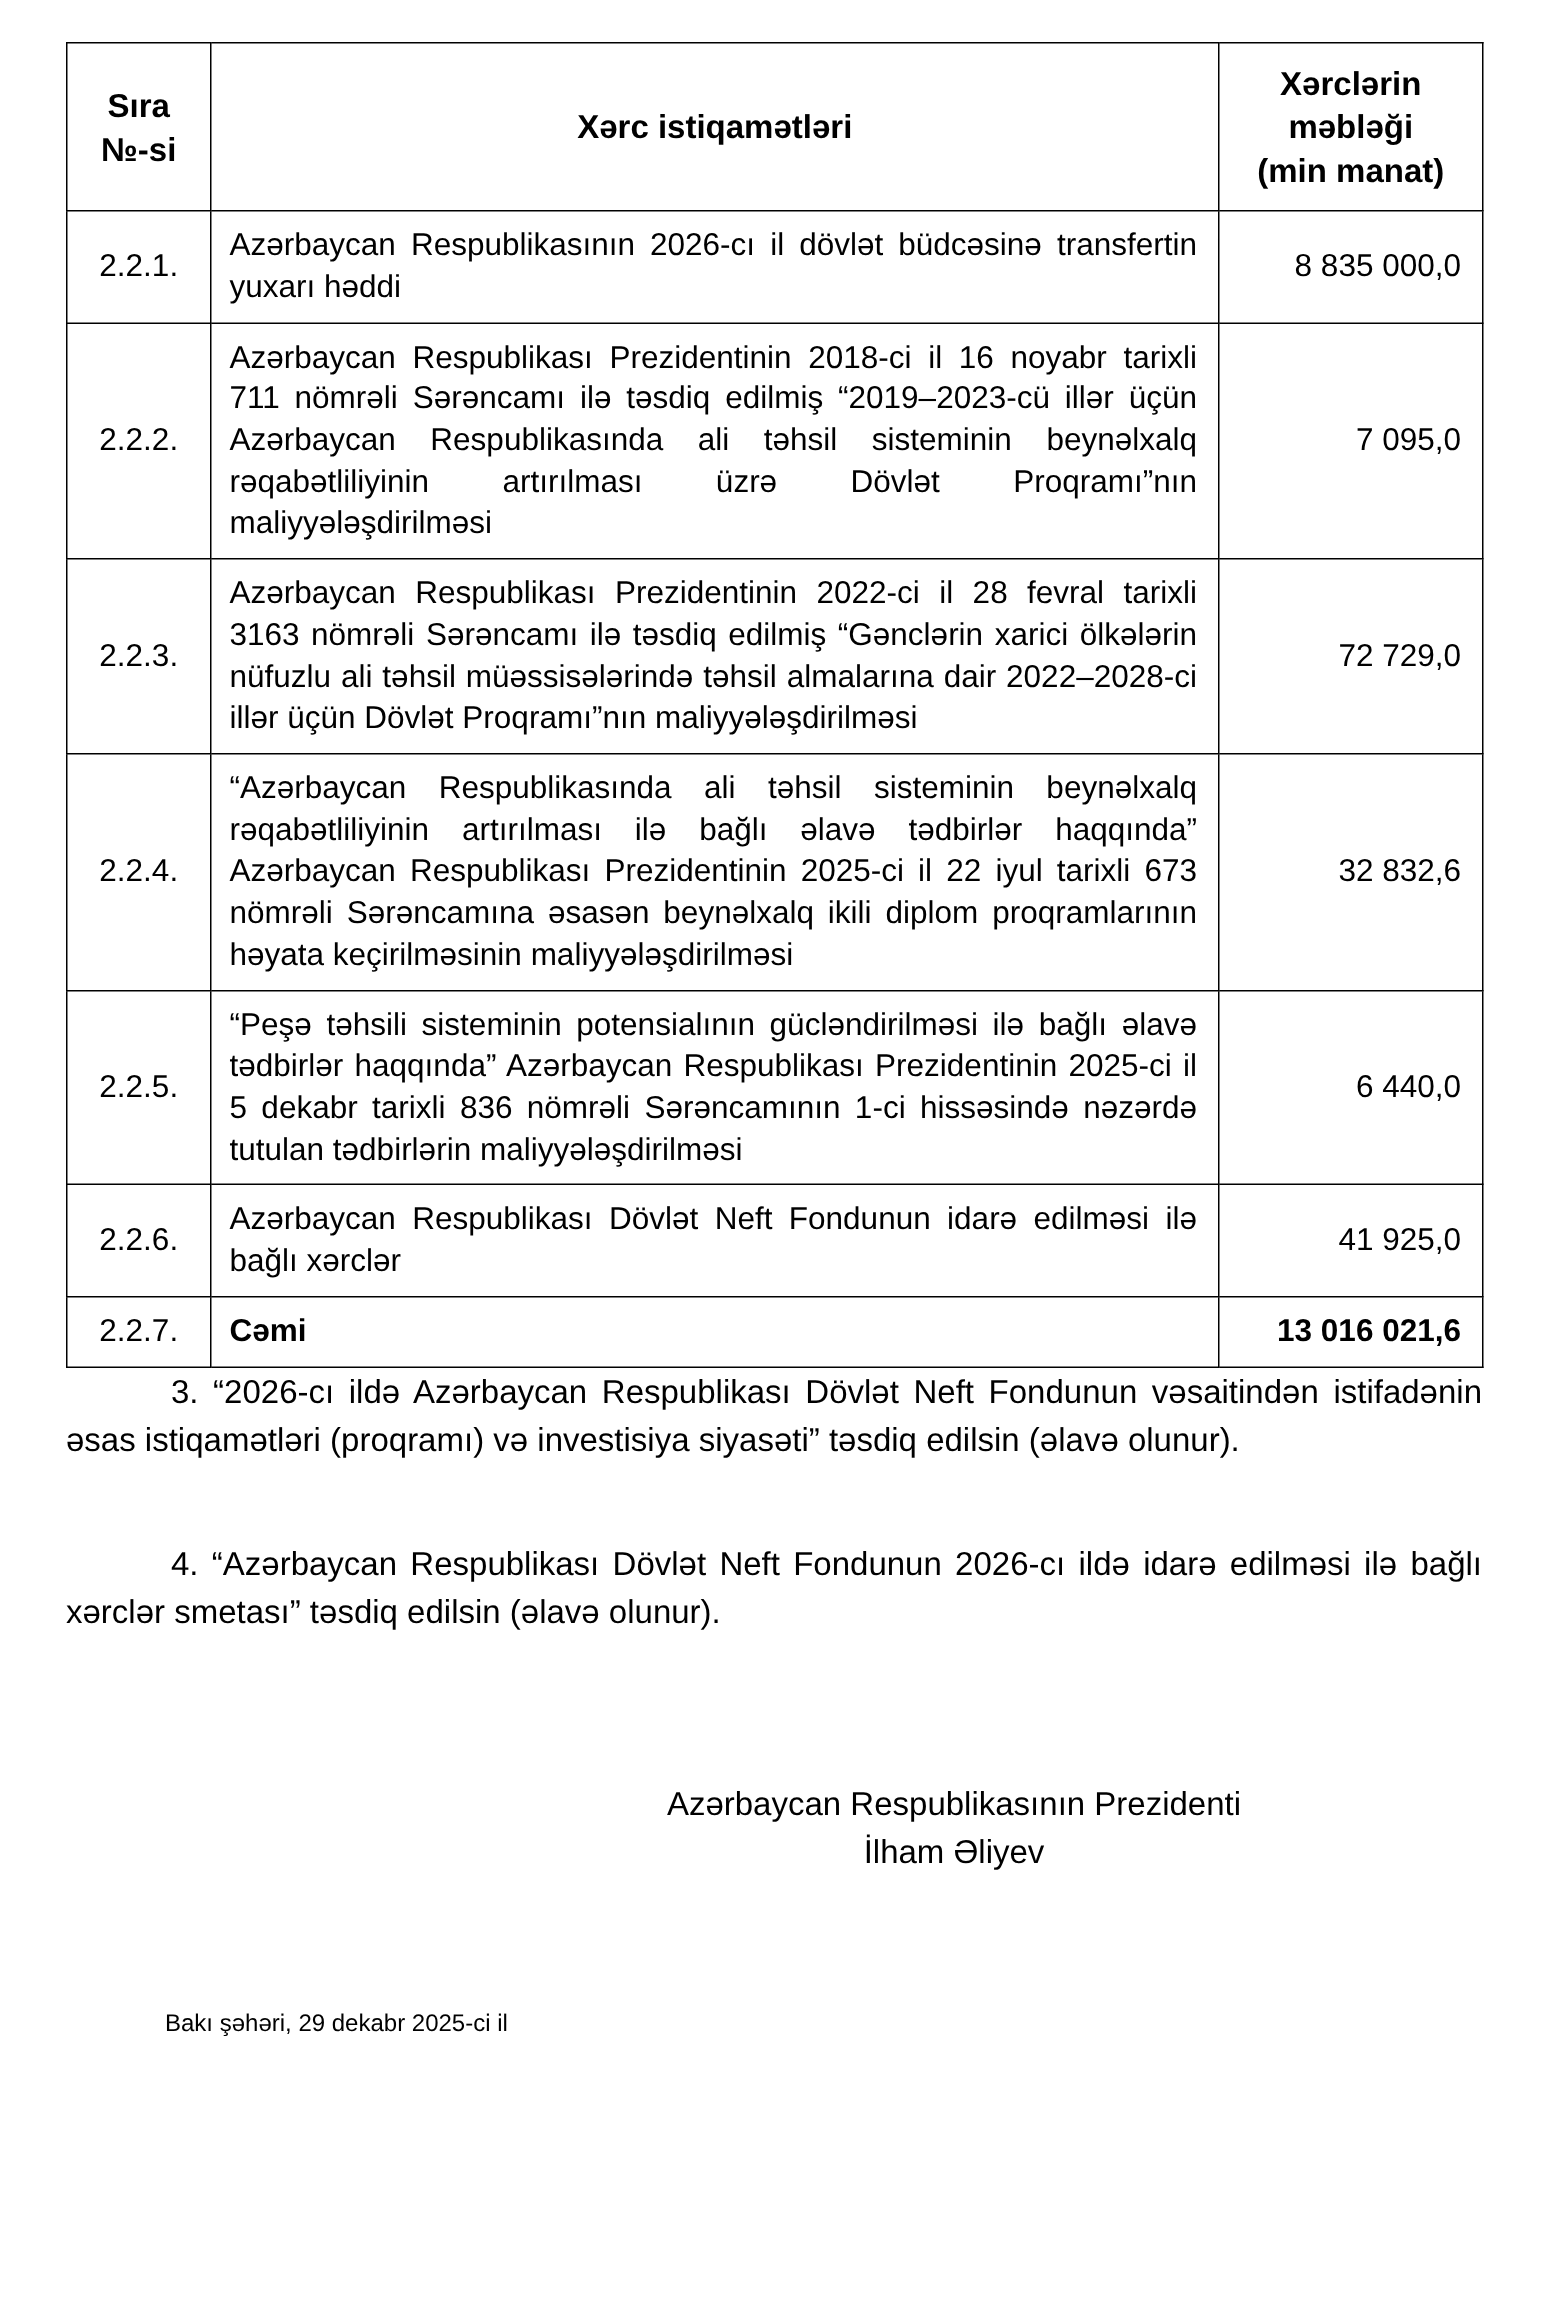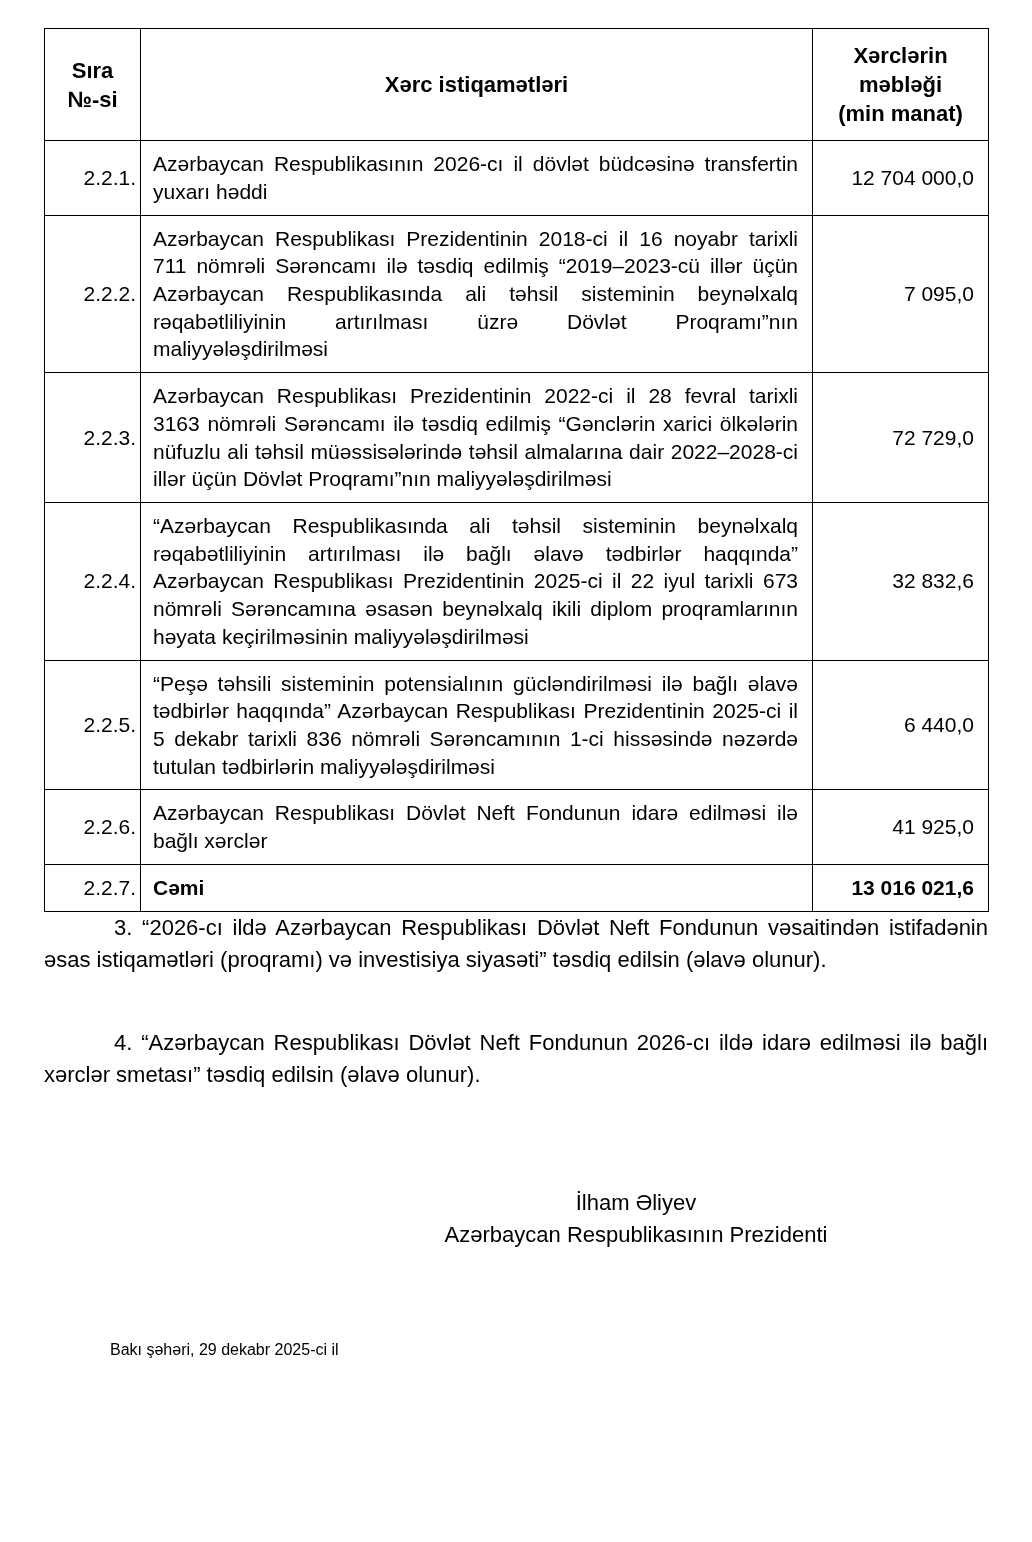--- a/index.html
+++ b/index.html
@@ -37,21 +37,21 @@
     font-weight: bold;
     text-align: center;
     padding: 12px 6px;
     font-size: 22px;
   }
   col.c-no { width: 96px; }
   col.c-desc { width: 672px; }
   col.c-amt { width: 176px; }
 
   td.no {
-    text-align: right;
+    text-align: center;
     padding: 6px 4px;
     font-size: 21px;
     margin-left: 19px;
   }
   td.desc {
     text-align: justify;
     text-align-last: left;
     padding: 9px 14px 9px 12px;
     hyphens: none;
   }
@@ -115,21 +115,21 @@
           <span>Xərclərin</span><br>
           <span>məbləği</span><br>
           <span>(min manat)</span>
         </th>
       </tr>
     </thead>
     <tbody>
       <tr>
         <td class="no">2.2.1.</td>
         <td class="desc">Azərbaycan Respublikasının 2026-cı il dövlət büdcəsinə transfertin yuxarı həddi</td>
-        <td class="amt">12 704 000,0</td>
+        <td class="amt">8 835 000,0</td>
       </tr>
       <tr>
         <td class="no">2.2.2.</td>
         <td class="desc">Azərbaycan Respublikası Prezidentinin 2018-ci il 16 noyabr tarixli 711 nömrəli Sərəncamı ilə təsdiq edilmiş “2019–2023-cü illər üçün Azərbaycan Respublikasında ali təhsil sisteminin beynəlxalq rəqabətliliyinin artırılması üzrə Dövlət Proqramı”nın maliyyələşdirilməsi</td>
         <td class="amt">7 095,0</td>
       </tr>
       <tr>
         <td class="no">2.2.3.</td>
         <td class="desc">Azərbaycan Respublikası Prezidentinin 2022-ci il 28 fevral tarixli 3163 nömrəli Sərəncamı ilə təsdiq edilmiş “Gənclərin xarici ölkələrin nüfuzlu ali təhsil müəssisələrində təhsil almalarına dair 2022–2028-ci illər üçün Dövlət Proqramı”nın maliyyələşdirilməsi</td>
         <td class="amt">72 729,0</td>
@@ -155,19 +155,19 @@
         <td class="amt">13 016 021,6</td>
       </tr>
     </tbody>
   </table>
 
   <p class="para para-block-1">3. “2026-cı ildə Azərbaycan Respublikası Dövlət Neft Fondunun vəsaitindən istifadənin əsas istiqamətləri (proqramı) və investisiya siyasəti” təsdiq edilsin (əlavə olunur).</p>
 
   <p class="para para-block-2">4. “Azərbaycan Respublikası Dövlət Neft Fondunun 2026-cı ildə idarə edilməsi ilə bağlı xərclər smetası” təsdiq edilsin (əlavə olunur).</p>
 
   <div class="signature">
+    <span class="sig-line">Azərbaycan Respublikasının Prezidenti</span>
     <span class="sig-line">İlham Əliyev</span>
-    <span class="sig-line">Azərbaycan Respublikasının Prezidenti</span>
   </div>
 
   <div class="footer-date">Bakı şəhəri, 29 dekabr 2025-ci il</div>
 
 </div>
 
 </body></html>

